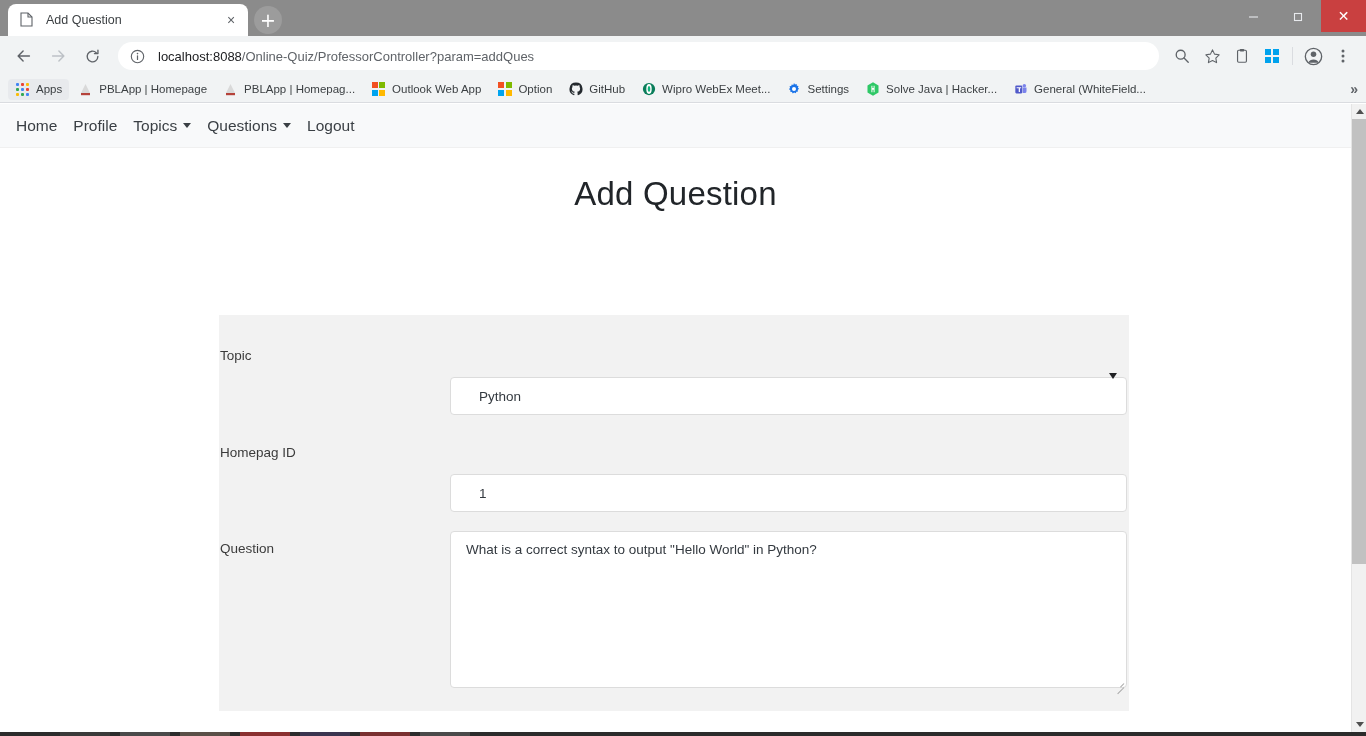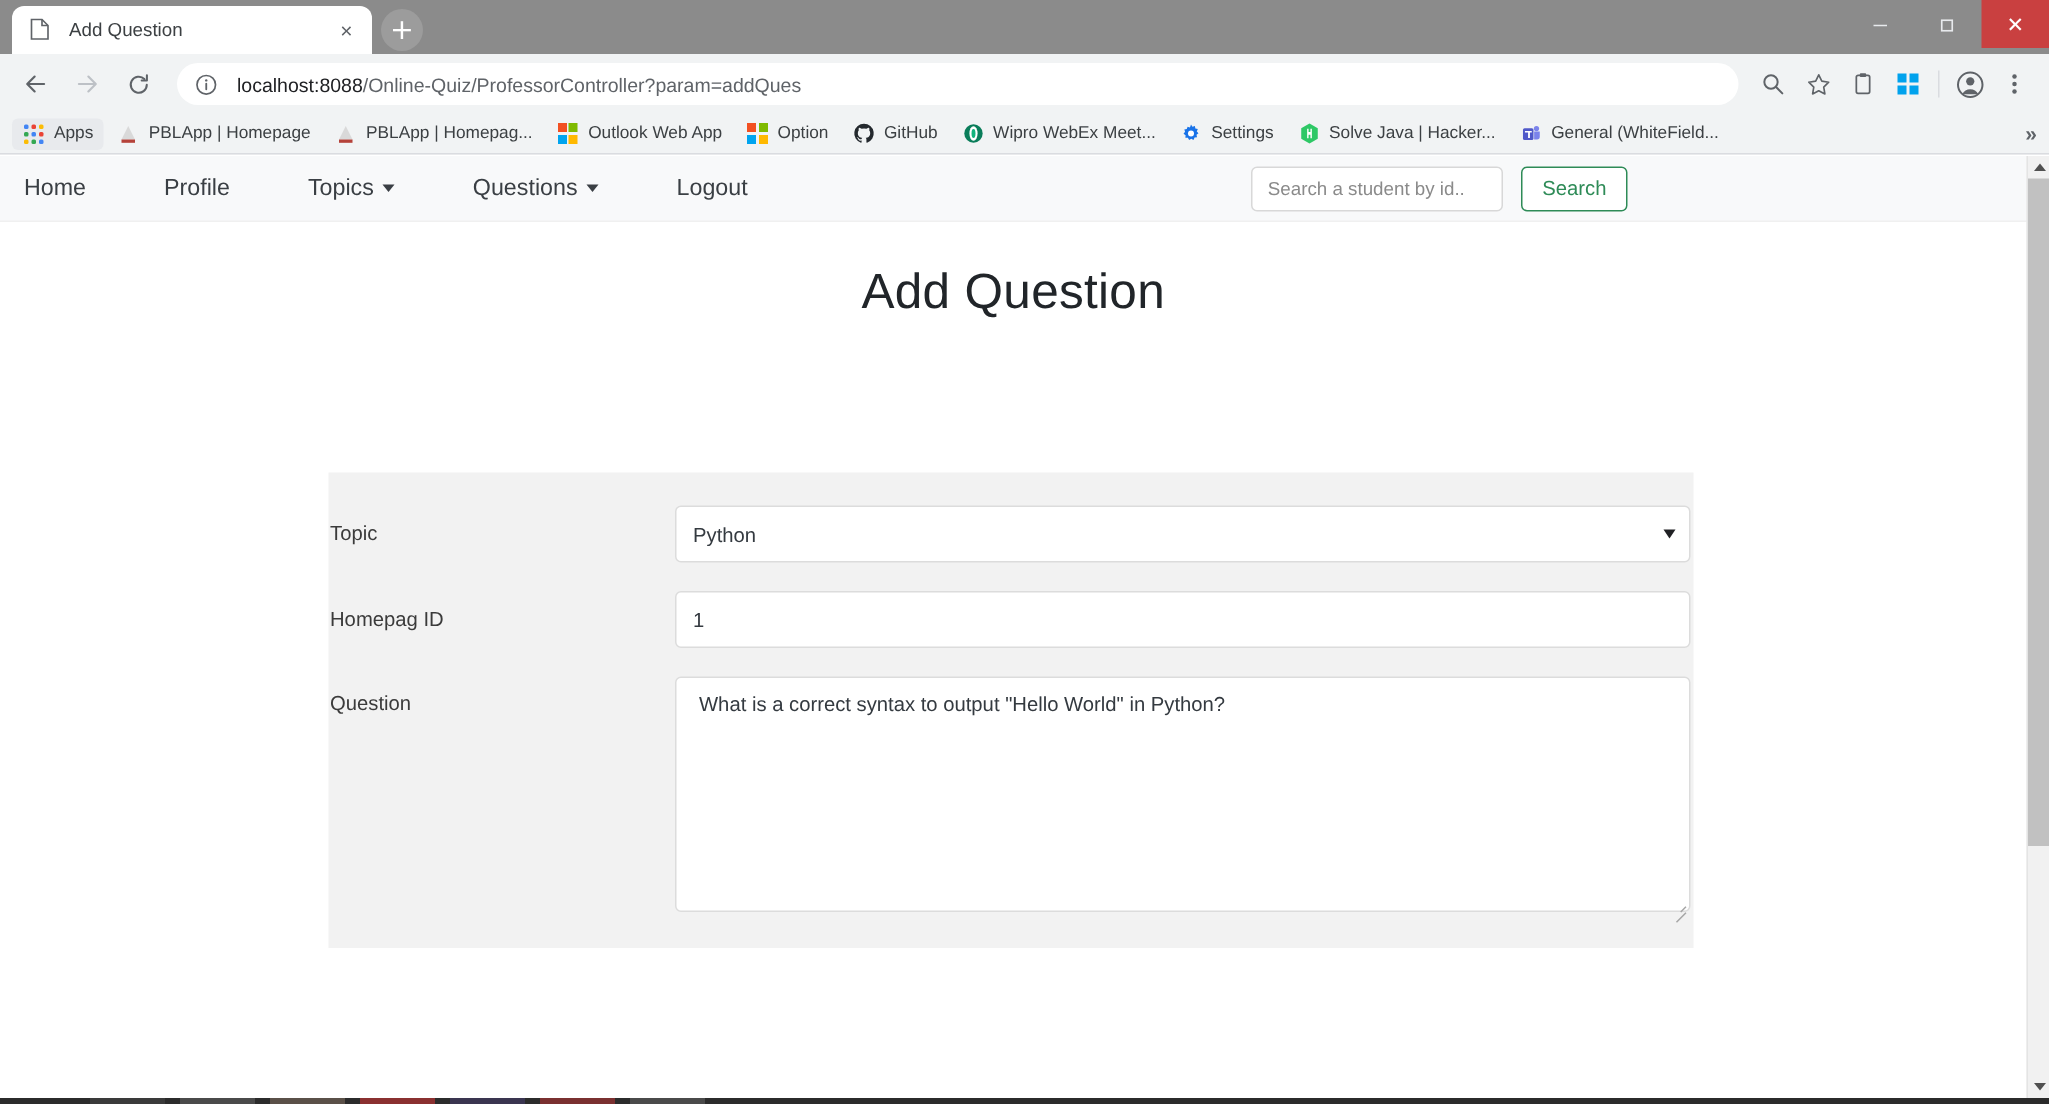--- a/index.html
+++ b/index.html
@@ -123,21 +123,21 @@
   }
   .page {
     width: 1351px; height: 628px; background: #ffffff; position: relative;
   }
 
   .navbar {
     height: 44px; background: #f8f9fa;
     display: flex; align-items: center; padding: 0 16px;
     border-bottom: 1px solid #f0f0f0;
   }
-  .nav-links { display: flex; align-items: center; gap: 36px; }
+  .nav-links { display: flex; align-items: center; }
   .nav-link {
     font-size: 15.5px; color: #3a3f44; margin-right: 16px;
     display: flex; align-items: center; white-space: nowrap;
   }
   .caret {
     display: inline-block; width: 0; height: 0; margin-left: 6px;
     border-left: 4.5px solid transparent; border-right: 4.5px solid transparent;
     border-top: 5px solid #3a3f44;
   }
   .nav-search { margin-left: auto; display: flex; align-items: center;
@@ -172,22 +172,23 @@
   .form-label {
     width: 230px; flex: 0 0 230px; font-size: 13.5px;
     color: #3b3b3b; padding-top: 11px;
   }
   .form-label.tall { padding-top: 10px; }
   .field { flex: 1; padding-right: 2px; }
 
   .ctl {
     width: 677px; height: 38px; border: 1px solid #dcdcdc;
     border-radius: 4px; background: #ffffff; font-size: 13.5px;
-    color: #343a40; padding: 0 11px;
+    color: #343a40; padding: 0 28px;
     font-family: "Liberation Sans", sans-serif;
+    margin-top: 40px;
   }
   .ctl.indent { padding-left: 13px; }
   select.ctl {
     appearance: none; -webkit-appearance: none;
     background-image: none; cursor: default;
   }
   .select-wrap { position: relative; width: 677px; }
   .select-arrow {
     position: absolute; right: 10px; top: 50%;
     transform: translateY(-50%); pointer-events: none;
@@ -482,24 +483,20 @@
           </span>
           <span class="nav-link">
             <span>Questions</span>
             <span class="caret"></span>
           </span>
           <span class="nav-link">
             <span>Logout</span>
           </span>
         </div>
 
-        <div class="nav-search">
-          <input class="search-input" type="text" placeholder="Search a student by id.." value="" style="">
-          <button class="search-btn">Search</button>
-        </div>
       </div>
 
       <h1 class="page-title">Add Question</h1>
 
       <div class="form-panel">
 
         <div class="form-row">
           <div class="form-label">Topic</div>
           <div class="field">
             <div class="select-wrap">

